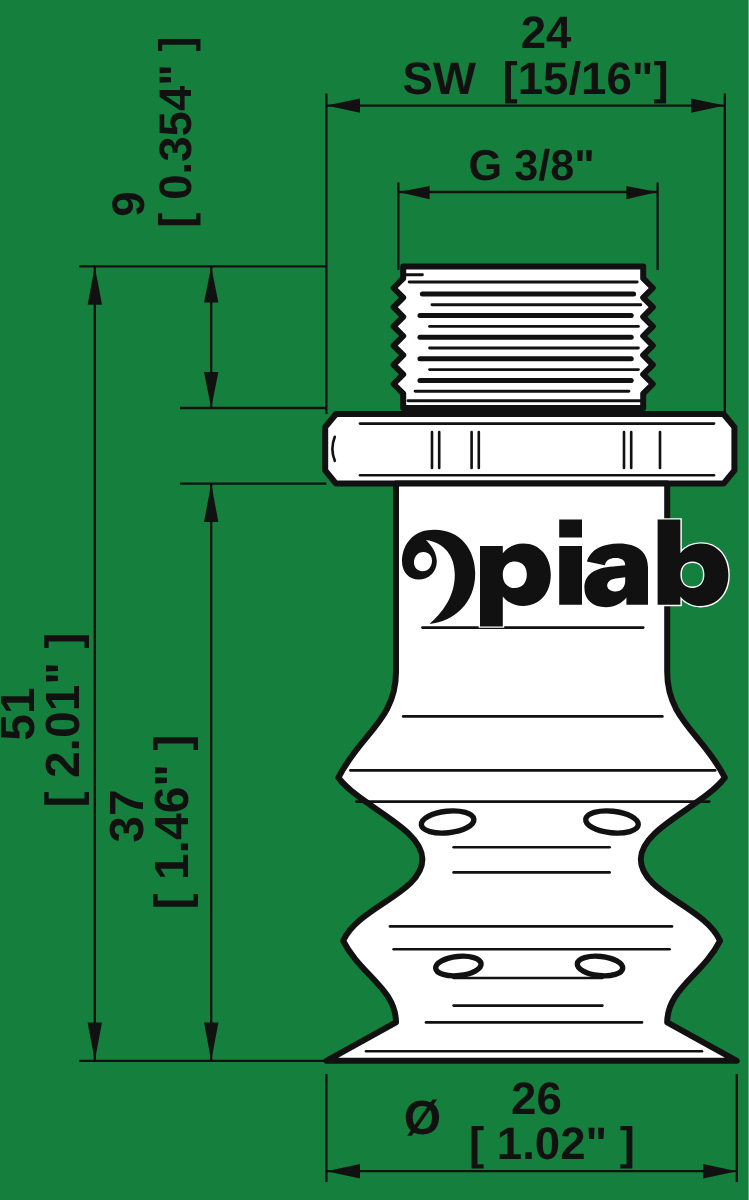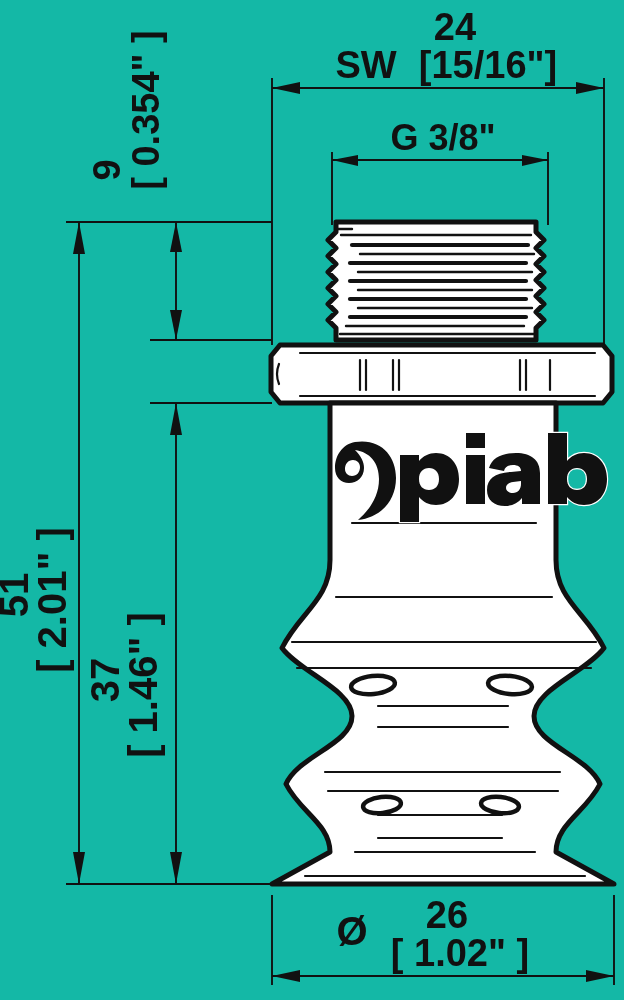--- a/index.html
+++ b/index.html
@@ -7,21 +7,21 @@
     padding: 0;
     background: #ffffff;
   }
   body {
     font-family: "Liberation Sans", sans-serif;
   }
   #drawing-root {
     position: relative;
     width: 624px;
     height: 1000px;
-    background: #14b8a6;
+    background: #15803d;
     overflow: hidden;
   }
   #drawing-svg {
     position: absolute;
     left: 0;
     top: 0;
     width: 624px;
     height: 1000px;
     display: block;
   }

